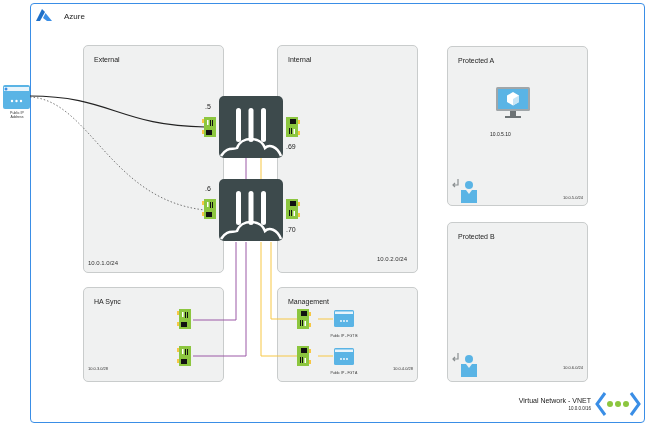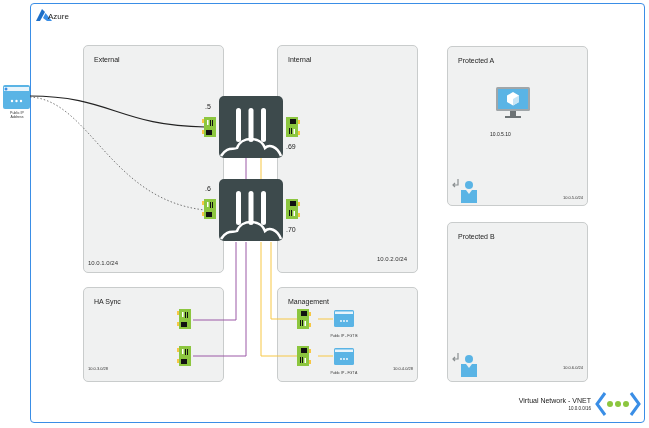--- a/index.html
+++ b/index.html
@@ -1,20 +1,20 @@
 <!DOCTYPE html>
 <html><head>
 <meta charset="utf-8">
 <style>
   html, body { margin: 0; padding: 0; background: #ffffff; }
   body { width: 649px; height: 428px; position: relative; overflow: hidden;
          font-family: "Liberation Sans", sans-serif; color: #222; }
   .azure-frame { position: absolute; left: 30px; top: 3px; width: 615px; height: 420px;
                  border: 1.5px solid #3a8ee6; border-radius: 4px; box-sizing: border-box; }
-  .azure-title { position: absolute; left: 48px; top: 12px; font-size: 8px; }
+  .azure-title { position: absolute; left: 64px; top: 12px; font-size: 8px; }
   .subnet { position: absolute; background: #f0f1f1; border: 1px solid #c9cccc;
             border-radius: 5px; box-sizing: border-box; }
   .subnet-title { position: absolute; left: 10px; top: 10px; font-size: 7px; }
   .subnet-cidr { position: absolute; font-size: 4px; color: #333; }
   .subnet-cidr.big { font-size: 6px; }
   .wires { position: absolute; left: 0; top: 0; }
   .ip-label { position: absolute; font-size: 7px; color: #222; }
   .fgt { position: absolute; width: 92px; height: 92px; }
   .nic { position: absolute; width: 14px; height: 20px; }
   .small-label { position: absolute; font-size: 3.5px; color: #333; text-align: center; }

